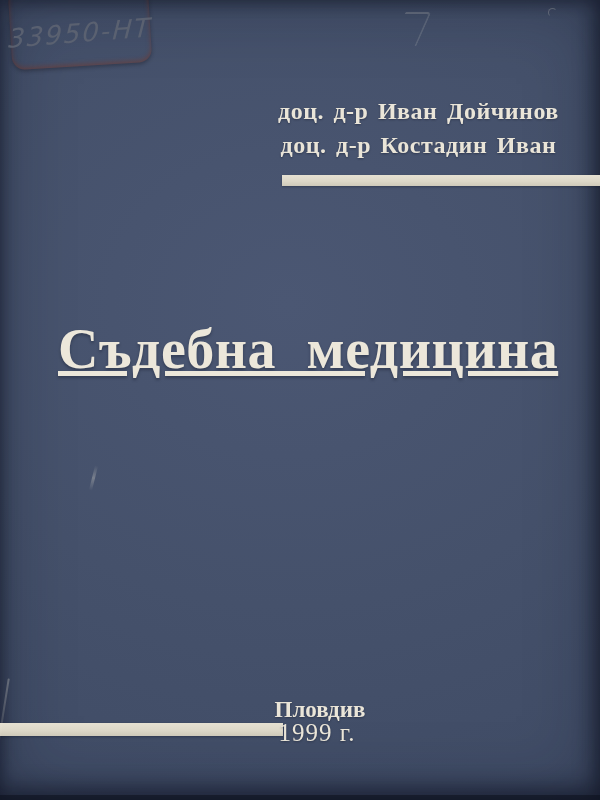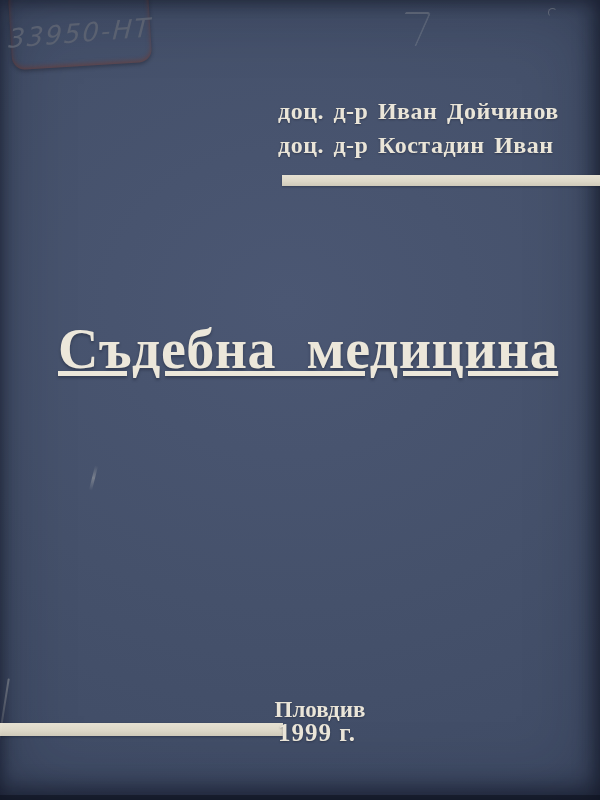--- a/index.html
+++ b/index.html
@@ -59,20 +59,21 @@
     position: absolute;
     left: 278px; top: 94px;
     font-weight: bold;
     font-size: 24px;
     line-height: 34px;
     letter-spacing: 0.5px;
     word-spacing: 3px;
     color: var(--text-cream);
     text-shadow: 0 1px 2px rgba(15, 20, 38, 0.4);
     white-space: nowrap;
+    text-align: center;
   }
 
   
   .rule {
     position: absolute;
     background: linear-gradient(180deg, #e6e1d2 0%, var(--rule-cream) 55%, #cfcaba 100%);
     box-shadow: 0 1px 2px rgba(15, 20, 38, 0.35);
   }
   .rule-top    { top: 175px; left: 282px; right: -2px; height: 11px; }
   .rule-bottom { top: 723px; left: -2px;  width: 285px; height: 13px; }
@@ -100,21 +101,21 @@
     font-weight: bold;
     font-size: 23px;
     color: var(--text-cream);
     text-shadow: 0 1px 2px rgba(15, 20, 38, 0.4);
     white-space: nowrap;
   }
   .imprint-year {
     position: absolute;
     left: 252px; top: 719px; width: 130px;
     text-align: center;
-    font-weight: bold;
+    font-weight: normal;
     font-size: 25px;
     letter-spacing: 1px;
     color: var(--text-cream);
     text-shadow: 0 1px 2px rgba(15, 20, 38, 0.4);
     white-space: nowrap;
   }
 
   
   .scratch { position: absolute; pointer-events: none; }
   .scratch-1 {

